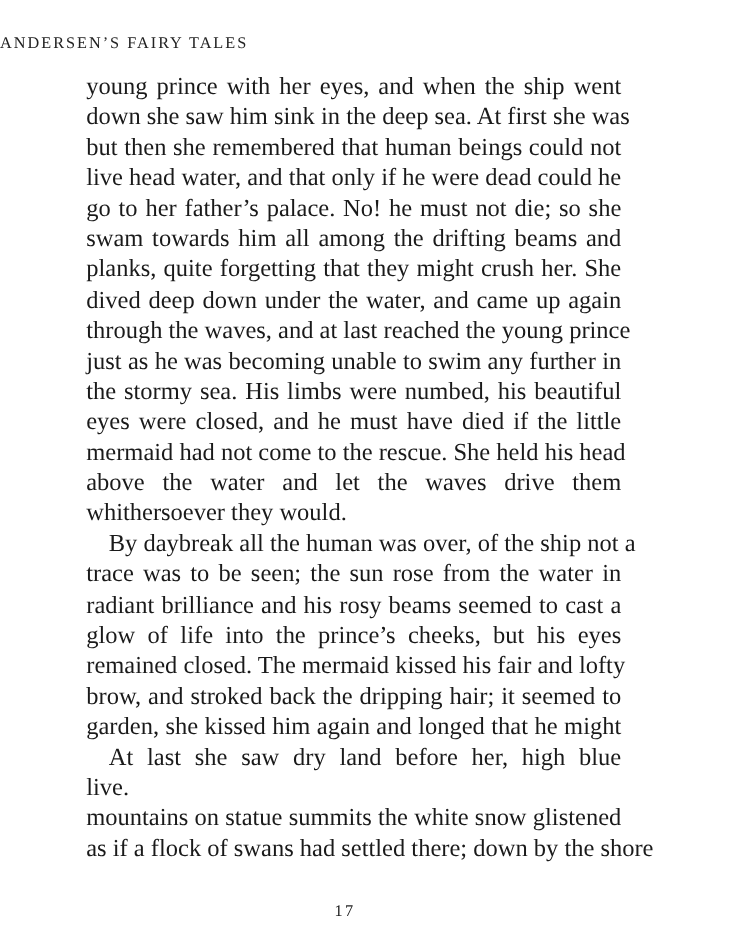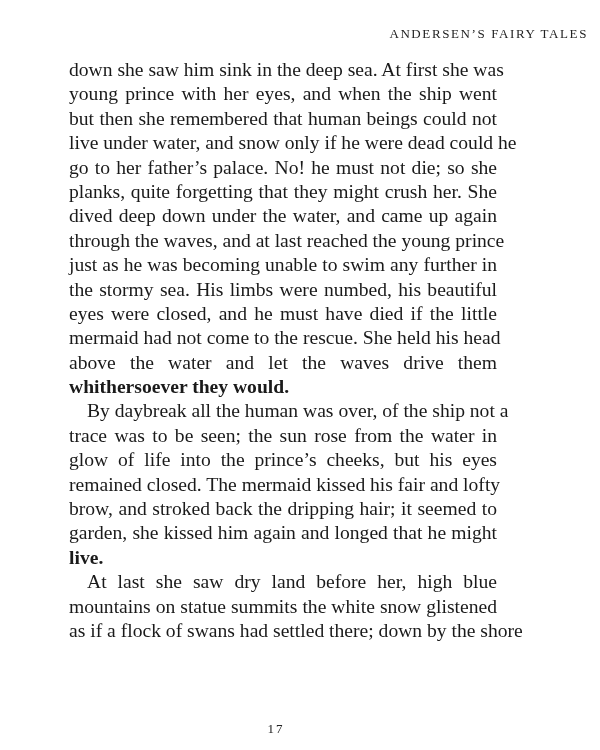--- a/index.html
+++ b/index.html
@@ -1,49 +1,51 @@
 <!DOCTYPE html>
 <html><head>
 <meta charset="utf-8">
 <style>
   html, body { margin: 0; padding: 0; background: #ffffff; }
   body { width: 600px; height: 750px; position: relative; overflow: hidden; }
   .page { position: absolute; left: 0; top: 0; width: 600px; height: 750px; background: #fff; color: #1a1a1a; font-family: "Liberation Serif", "DejaVu Serif", serif; }
-  .running-head { position: absolute; top: 26px; left: 0; width: 588px; text-align: right; font-size: 13px; letter-spacing: 1.6px; color: #222; }
+  .running-head { position: absolute; top: 26px; left: 0; width: 588px; text-align: left; font-size: 13px; letter-spacing: 1.6px; color: #222; }
   .body-text { position: absolute; left: 69px; top: 58px; width: 428px; }
   .line { display: block; height: 24.4px; line-height: 24.4px; font-size: 19.6px; white-space: nowrap; text-align: justify; text-align-last: justify; }
-  .line.last { text-align-last: left; font-weight: bold; }
+  .line.last { text-align-last: left; }
   .line.indent { padding-left: 18px; }
   .folio { position: absolute; top: 721px; left: 0; width: 552px; text-align: center; font-size: 13px; letter-spacing: 2px; color: #222; }
 </style>
 </head>
 <body>
 
 <div class="page">
   <div class="running-head">ANDERSEN’S FAIRY TALES</div>
   <div class="body-text" id="body-text">
+      <span class="line">young prince with her eyes, and when the ship went</span>
       <span class="line">down she saw him sink in the deep sea. At first she was</span>
-      <span class="line">young prince with her eyes, and when the ship went</span>
       <span class="line">but then she remembered that human beings could not</span>
-      <span class="line">live under water, and snow only if he were dead could he</span>
+      <span class="line">live head water, and that only if he were dead could he</span>
       <span class="line">go to her father’s palace. No! he must not die; so she</span>
+      <span class="line">swam towards him all among the drifting beams and</span>
       <span class="line">planks, quite forgetting that they might crush her. She</span>
       <span class="line">dived deep down under the water, and came up again</span>
       <span class="line">through the waves, and at last reached the young prince</span>
       <span class="line">just as he was becoming unable to swim any further in</span>
       <span class="line">the stormy sea. His limbs were numbed, his beautiful</span>
       <span class="line">eyes were closed, and he must have died if the little</span>
       <span class="line">mermaid had not come to the rescue. She held his head</span>
       <span class="line">above the water and let the waves drive them</span>
       <span class="line last">whithersoever they would.</span>
       <span class="line indent">By daybreak all the human was over, of the ship not a</span>
       <span class="line">trace was to be seen; the sun rose from the water in</span>
+      <span class="line">radiant brilliance and his rosy beams seemed to cast a</span>
       <span class="line">glow of life into the prince’s cheeks, but his eyes</span>
       <span class="line">remained closed. The mermaid kissed his fair and lofty</span>
       <span class="line">brow, and stroked back the dripping hair; it seemed to</span>
       <span class="line">garden, she kissed him again and longed that he might</span>
+      <span class="line indent">At last she saw dry land before her, high blue</span>
       <span class="line last">live.</span>
-      <span class="line indent">At last she saw dry land before her, high blue</span>
       <span class="line">mountains on statue summits the white snow glistened</span>
       <span class="line">as if a flock of swans had settled there; down by the shore</span>
     </div>
   <div class="folio">17</div>
 </div>
 
 </body></html>

